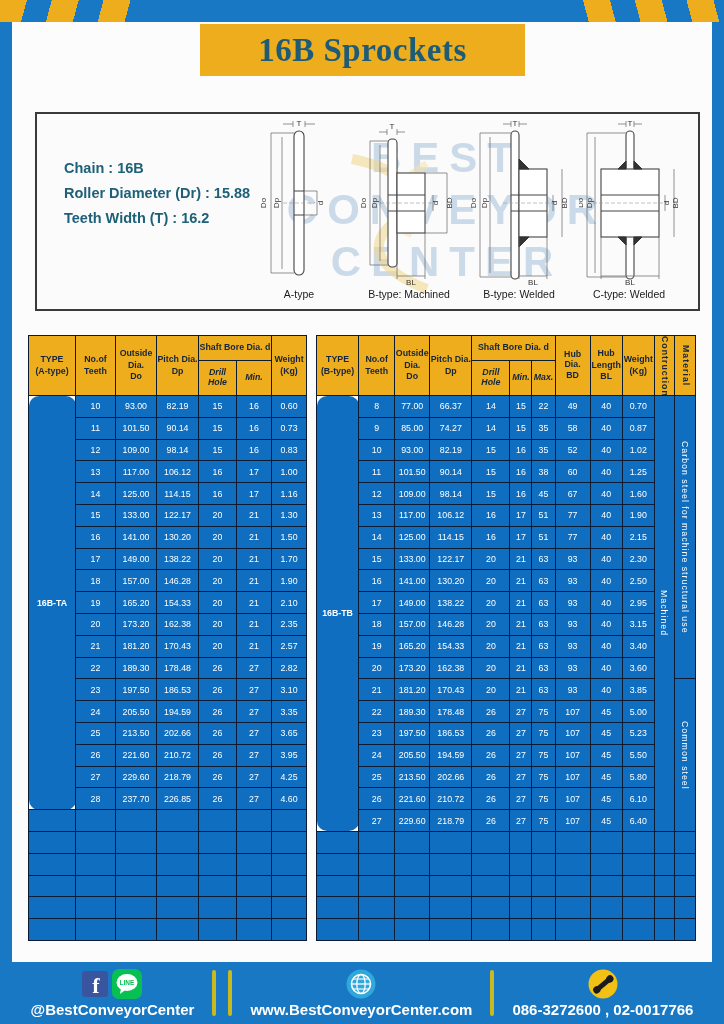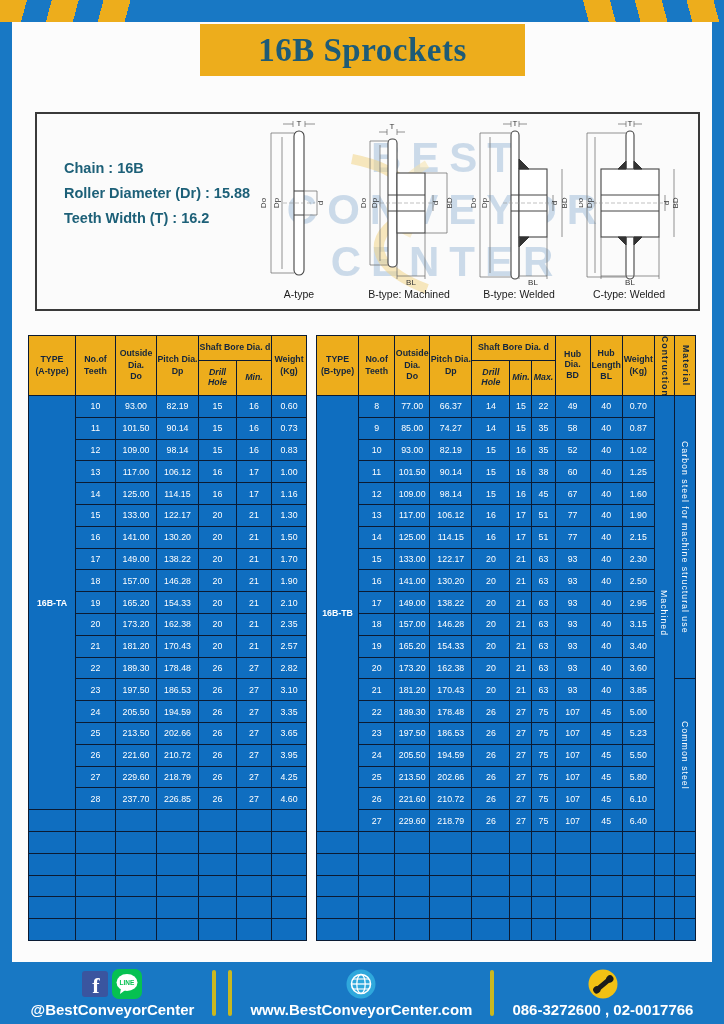--- a/index.html
+++ b/index.html
@@ -44,21 +44,21 @@
   
   .spec-table{border-collapse:collapse; table-layout:fixed; position:absolute;}
   #table-a{left:16px; top:313px; width:278px;}
   #table-b{left:304px; top:313px; width:380px;}
   .spec-table th,.spec-table td{border:1px solid #0B1B33; padding:0; text-align:center; vertical-align:middle; overflow:hidden;}
   .spec-table thead th{background:#EDAD1C; color:#14253D; font-size:8.8px; font-weight:bold; line-height:1.1;}
   .spec-table thead th div{margin:2px 0;}
   .spec-table thead tr:first-child th{height:24px;}
   .spec-table thead tr:last-child th{height:34px;font-style:italic;}
   .spec-table tbody td{background:#0F6EC0; color:#fff; font-size:8.8px; height:20.8px;}
-  .type-cell{font-size:9.3px; font-weight:bold;}
+  .type-cell{font-size:9.3px; font-weight:bold;border-radius:10px;}
   .vtext{writing-mode:vertical-rl; letter-spacing:1px;}
   th.vtext{height:auto;}
   td.vcell{font-size:8.6px;}
 
   
   #footer{position:absolute; left:0; bottom:0; width:724px; height:62px; background:#1878C4;
     display:flex; align-items:center; justify-content:center;}
   .fsec{display:flex; flex-direction:column; align-items:center; justify-content:center; padding:0 12px;}
   .fsec .icons{display:flex; align-items:center; gap:4px; height:32px; margin-bottom:1px;}
   .fsec .flabel{color:#fff; font-weight:bold; font-size:15px; white-space:nowrap;}

